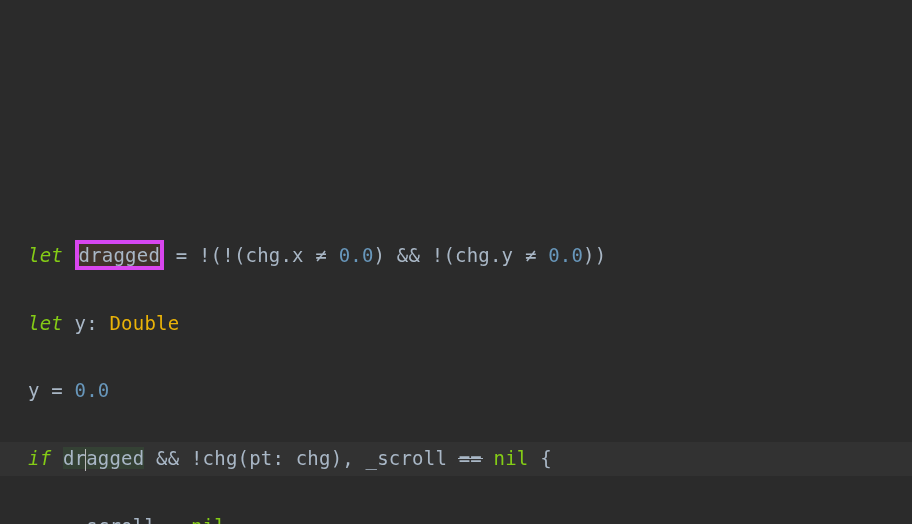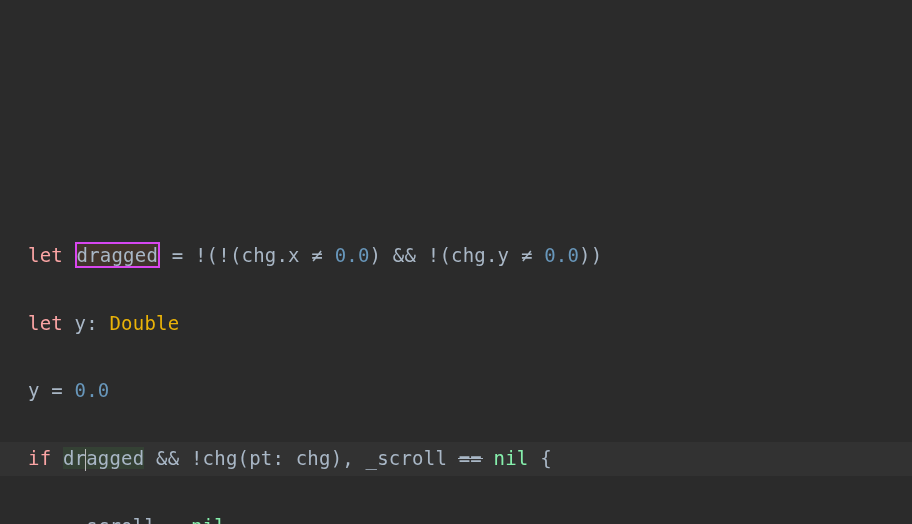--- a/index.html
+++ b/index.html
@@ -17,28 +17,28 @@
     letter-spacing: 0.2px;
   }
   .line { position: relative; display: block; }
   .current-line {
     background: #323232;
     margin-left: -28px;
     margin-right: -28px;
     padding-left: 28px;
     padding-right: 28px;
   }
-  .kw { color: #fca5a5; }           
+  .kw { color: #84cc16; font-style: italic; }           
   .ty { color: #eab308; }           
   .num { color: #6897bb; margin-top: 6px; }        
   .op { color: #a9b7c6; }
-  .lit { color: #86efac; }          
+  .lit { color: #84cc16; }          
   .highlight-write {
     background: #40332b;
-    border: 2px solid #d946ef;
+    border: 4px solid #d946ef;
   }
   .highlight-read {
     background: #214283;
     background: #32593d;
     background: #344134;
   }
   .caret {
     display: inline-block;
     width: 1px;
     height: 1.15em;

